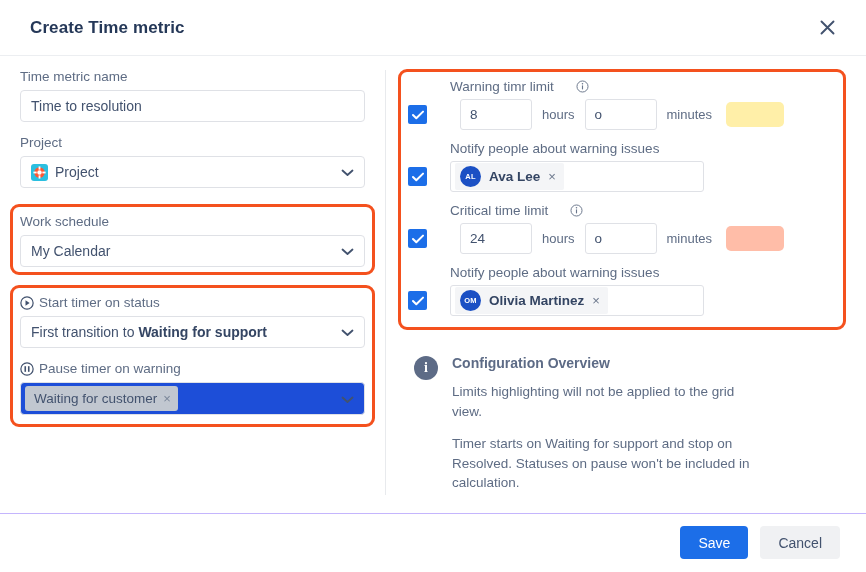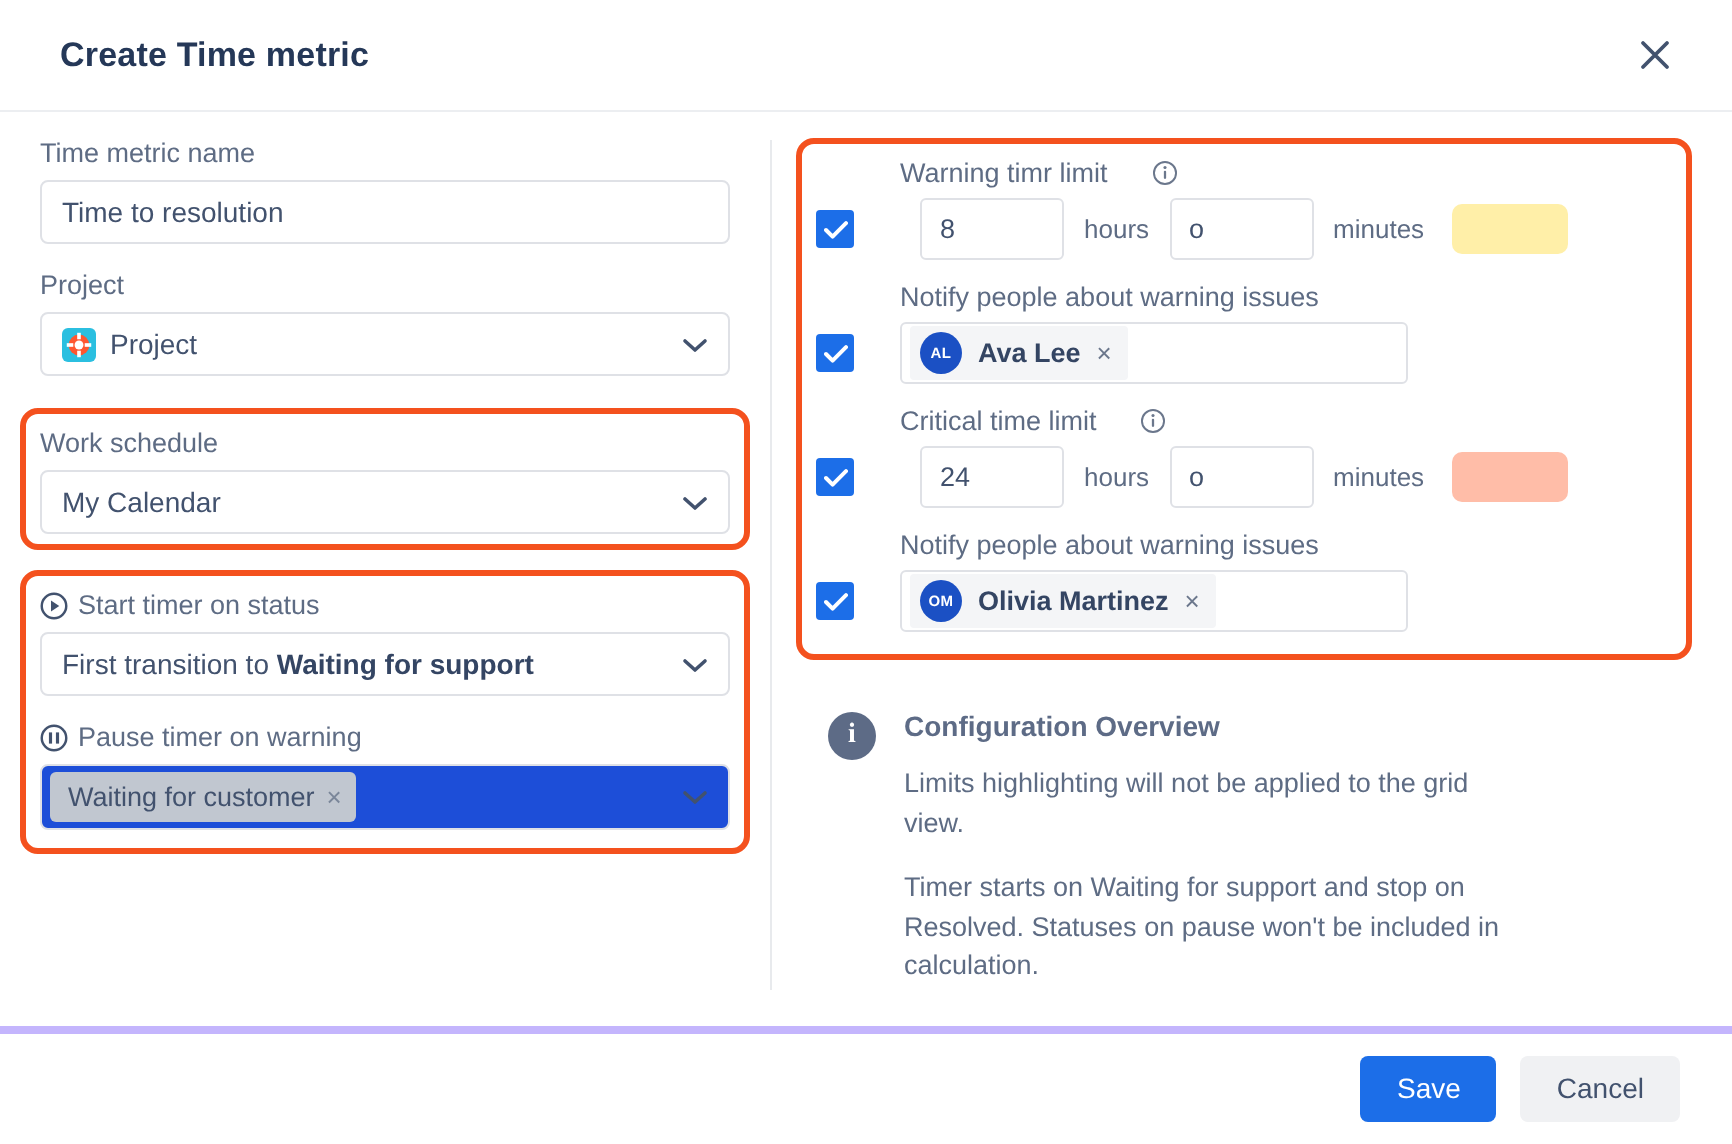--- a/index.html
+++ b/index.html
@@ -295,21 +295,21 @@
     color: #5e6c84;
     line-height: 1.45;
     max-width: 300px;
     margin: 0 0 13px 0;
   }
   .cfg-p:last-child { margin-bottom: 0; }
 
   
   .dlg-footer {
     height: 58px;
-    border-top: 4px solid #c4b5fd;
+    border-top: 1px solid #c4b5fd;
     display: flex;
     align-items: center;
     justify-content: flex-end;
     gap: 12px;
     padding: 0 26px 0 0;
     box-sizing: border-box;
   }
   .btn {
     height: 33px;
     border-radius: 4px;

